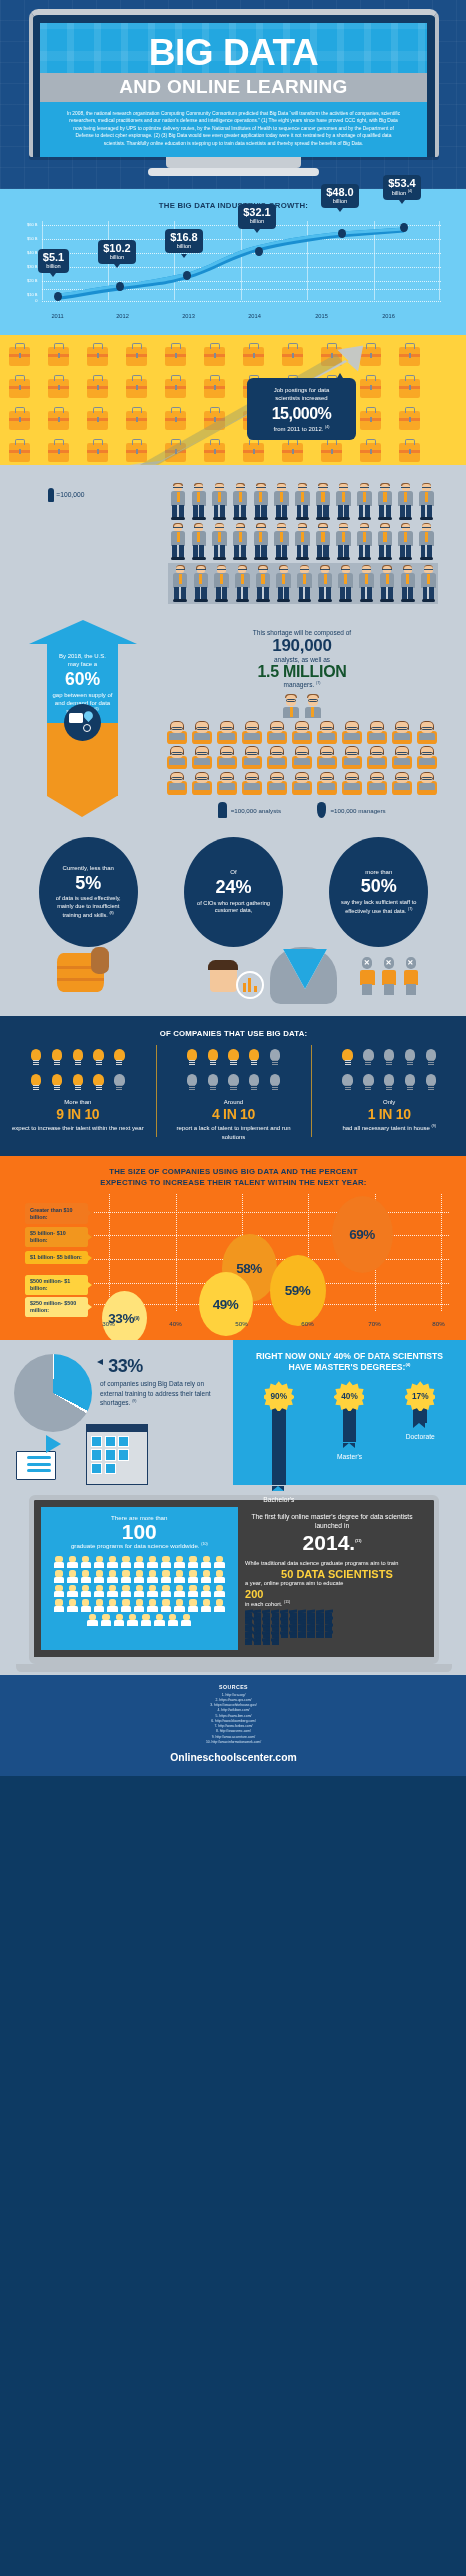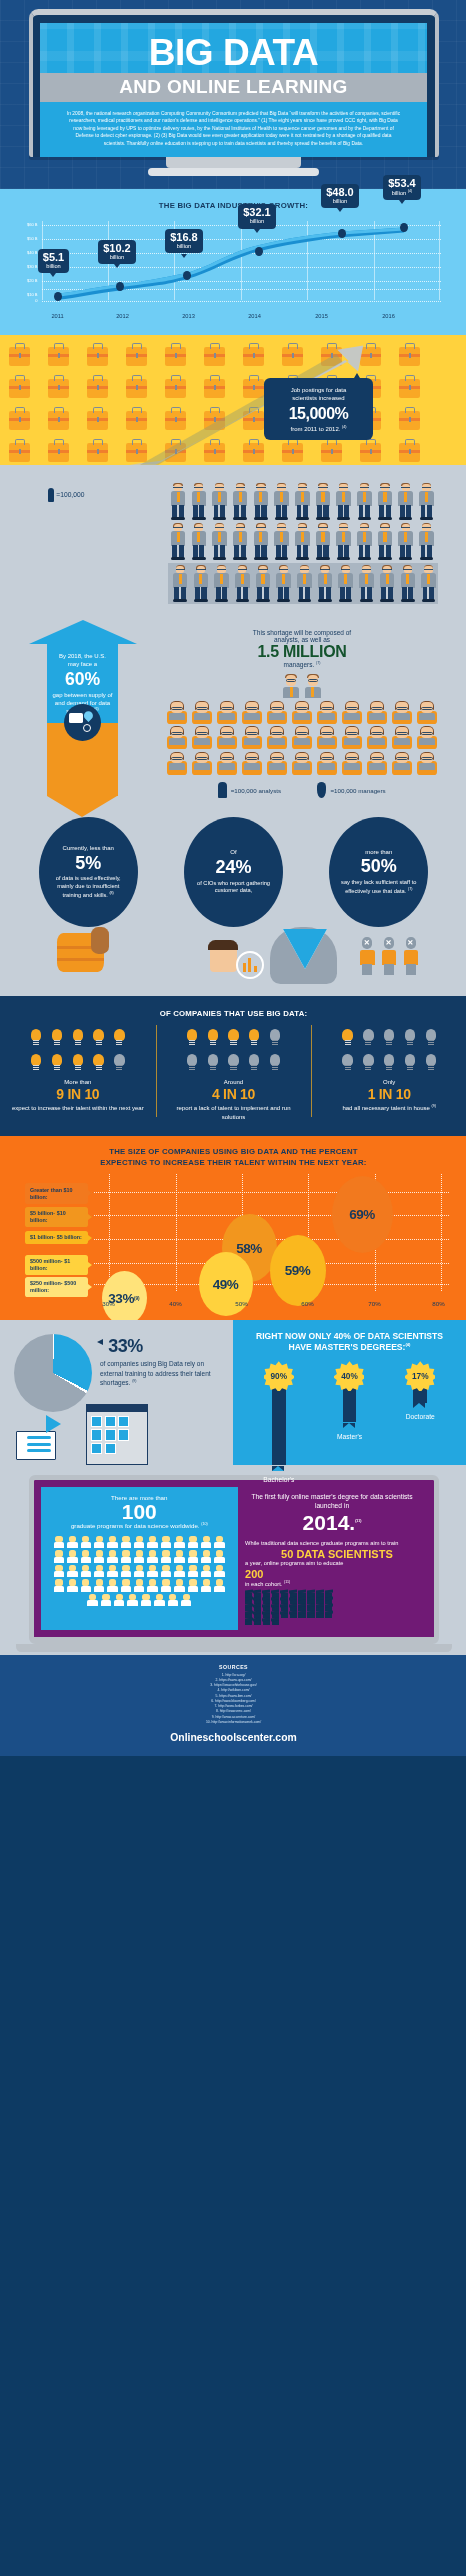--- a/index.html
+++ b/index.html
@@ -123,21 +123,21 @@
   }
   .bc::after {
     content: ""; position: absolute; top: 7.3px; left: 0; right: 0; height: 2.6px;
     background: #f07f2c;
   }
   .bc i {
     position: absolute; top: 6.2px; left: 50%; margin-left: -1px; width: 2.1px; height: 5.2px;
     background: #7f8b96; z-index: 2;
   }
   .job-bubble {
-    position: absolute; right: 94px; top: 43px; width: 109px;
+    position: absolute; right: 111px; top: 43px; width: 109px;
     background: #123a63; color: #fff; border-radius: 6.2px; padding: 7.3px 7.3px 8.3px 7.3px;
     text-align: center; z-index: 5;
   }
   .job-bubble .t1 { font-size: 6px; line-height: 1.35; }
   .job-bubble .t2 { font-size: 16px; font-weight: bold; margin: 3.1px 0 2.1px 0; letter-spacing: -0.5px; }
   .job-bubble .t3 { font-size: 6px; }
   .job-bubble .t3 sup { font-size: 3.6px; }
   .job-bubble::after {
     content: ""; position: absolute; right: 13.5px; top: -5.2px;
     border-left: 3.6px solid transparent; border-right: 3.6px solid transparent;
@@ -382,21 +382,21 @@
     width: 30px; height: 30px; margin: 0 auto -4.1px auto; background: #ffd23d;
     display: flex; align-items: center; justify-content: center;
     color: #15395e; font-weight: bold; font-size: 8.3px;
     clip-path: polygon(50% 0%,61% 13%,77% 7%,81% 24%,97% 26%,92% 42%,106% 52%,92% 62%,97% 78%,81% 80%,77% 96%,61% 90%,50% 104%,39% 90%,23% 96%,19% 80%,3% 78%,8% 62%,-6% 52%,8% 42%,3% 26%,19% 24%,23% 7%,39% 13%);
     position: relative; z-index: 2;
   }
   .rb .name { font-size: 6.7px; color: #fff; margin-top: 10.4px; }
 
   
   .bottom { background: #c6cfd8; padding: 9.3px 0 3.1px 0; }
-  .laptop { width: 410px; margin: 0 auto; background: #701a75; border-radius: 6.2px; padding: 7.3px; border: 5.2px solid #b9c0c7; border-bottom-width: 7.3px; }
+  .laptop { width: 410px; margin: 0 auto; background: #404040; border-radius: 6.2px; padding: 7.3px; border: 5.2px solid #b9c0c7; border-bottom-width: 7.3px; }
   .lt-inner { display: flex; }
   .lt-left { width: 197px; background: #23a7e0; padding: 7.3px 8.3px; color: #fff; }
   .lt-left .l1 { font-size: 6.2px; text-align: center; }
   .lt-left .l2 { font-size: 21px; font-weight: bold; text-align: center; line-height: 1; }
   .lt-left .l3 { font-size: 6.2px; text-align: center; line-height: 1.35; }
   .lt-left sup { font-size: 3.6px; }
   .tiny-grid { display: flex; flex-wrap: wrap; gap: 1px; margin-top: 5.2px; justify-content: center; }
   .tiny { width: 12.4px; height: 13.5px; position: relative; }
   .tiny .h { position: absolute; top: 0; left: 2.6px; width: 7.3px; height: 6.2px; background: #ffe08a; border-radius: 2.6px; }
   .tiny .b { position: absolute; top: 6.2px; left: 1px; width: 10.4px; height: 6.2px; background: #fff; border-radius: 1.6px 1.6px 0 0; }
@@ -1152,20 +1152,21 @@
           <div class="globe-badge">
             <div class="us"></div>
               <div class="pin"></div>
               <div class="mag"></div>
           </div>
         </div>
       </div>
 
       <div class="shortage-col">
         <div class="l1">This shortage will be composed of</div>
+        <div class="n1">190,000</div>
         <div class="l2">analysts, as well as</div>
         <div class="n2">1.5 MILLION</div>
         <div class="l3"><span>managers.</span> <sup>(7)</sup></div>
 
         <div class="mgr-row">
           <div class="mgr">
               <div class="hair"></div>
               <div class="head"></div>
               <div class="gl"></div>
               <div class="shirt"></div>

